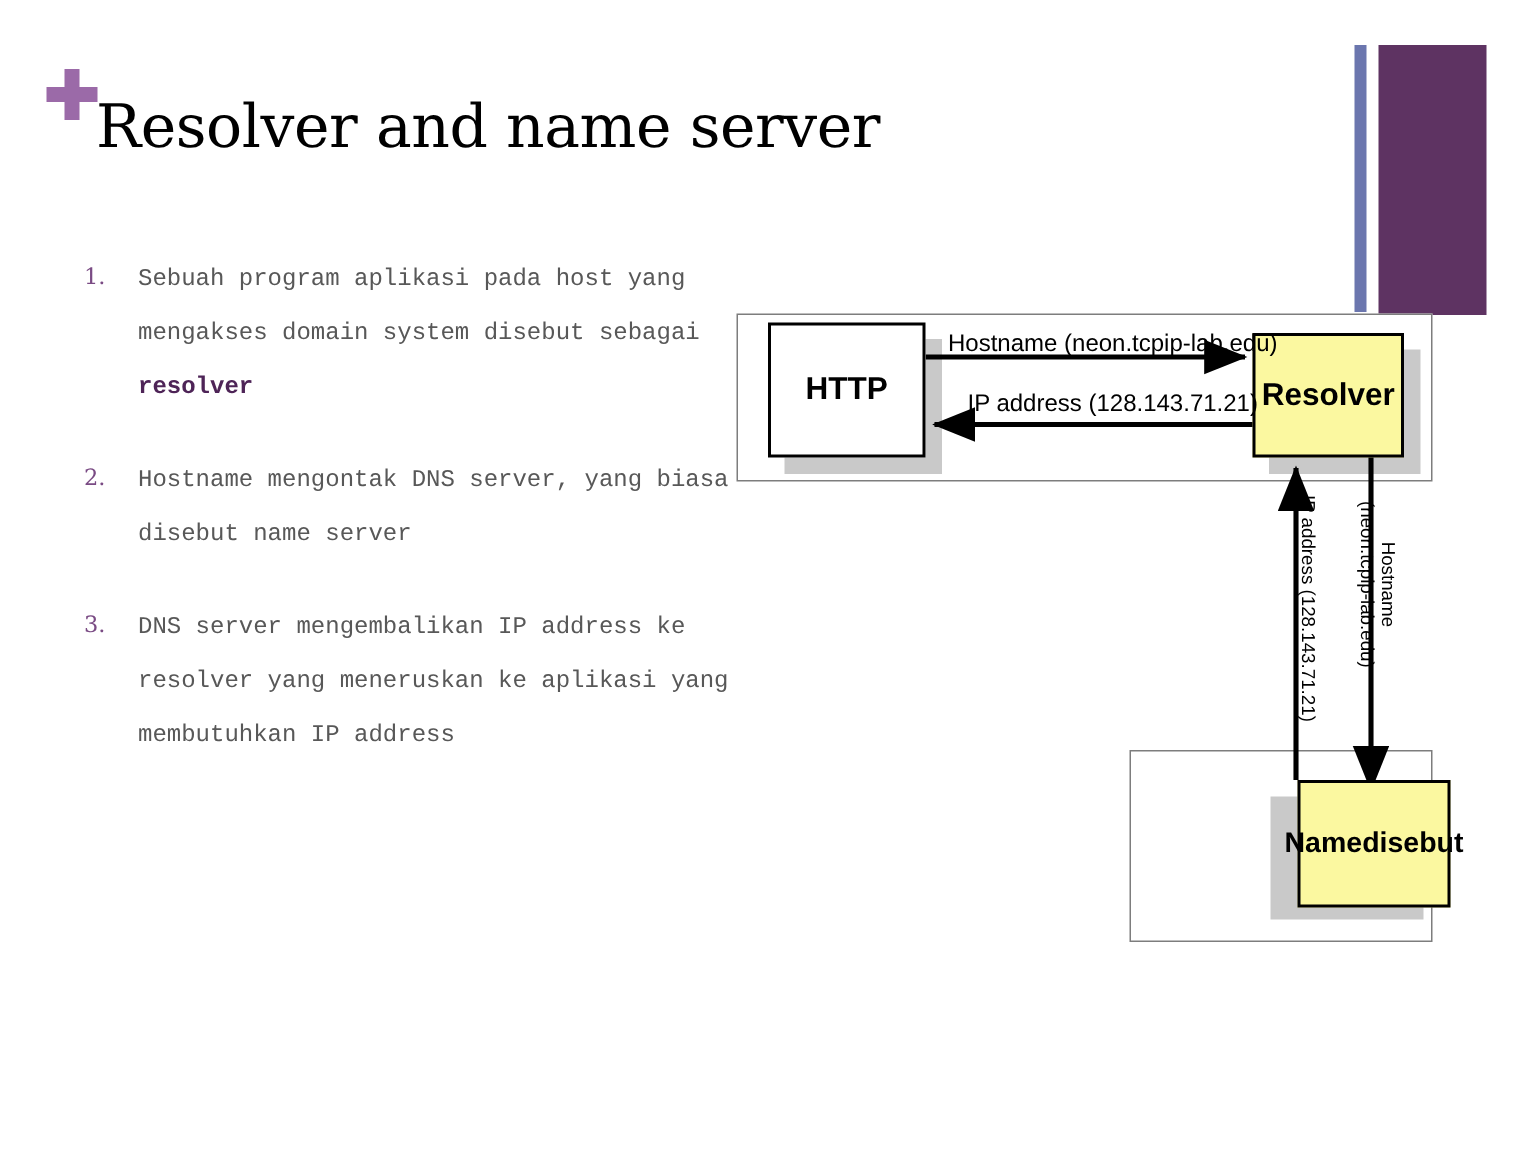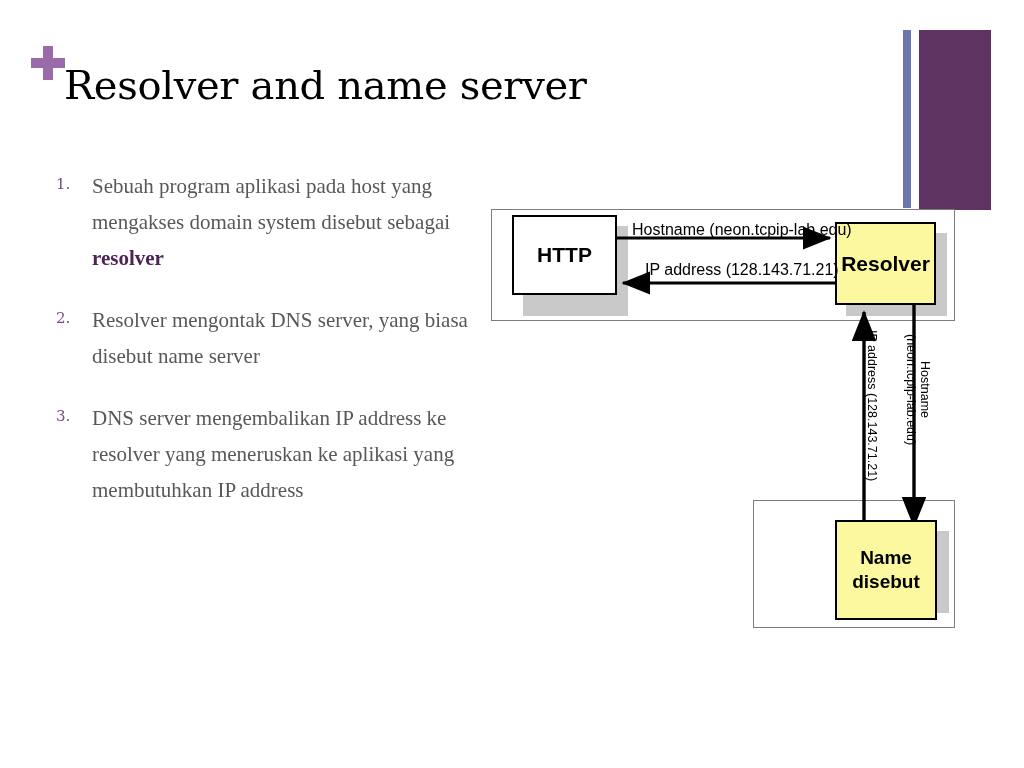--- a/index.html
+++ b/index.html
@@ -82,22 +82,22 @@
   }
   .bullet-num {
     width: 36px;
     flex: 0 0 36px;
     font-family: "DejaVu Serif", serif;
     font-size: 15px;
     color: #7a4b84;
     padding-top: 7px;
   }
   .bullet-text {
-    font-family: Liberation Serif, serif;
-    font-size: 21px;
+    font-family: Liberation Mono, monospace;
+    font-size: 16px;
     line-height: 36px;
     color: #585858;
   }
   .bullet-text b {
     color: #4e2457;
     font-weight: 700;
   }
 
   
   #diagram {
@@ -130,28 +130,28 @@
     justify-content: center;
     text-align: center;
     font-family: "Liberation Sans", sans-serif;
     font-weight: 700;
     color: #000000;
   }
   .dg-box.white  { background: #ffffff; }
   .dg-box.yellow { background: #fbf8a0; }
 
   #box-http-shadow    { left: 523px; top: 226px; width: 105px; height: 90px; }
-  #box-http           { left: 512px; top: 215px; width: 105px; height: 80px; font-size: 21px; }
+  #box-http           { left: 512px; top: 215px; width: 105px; height: 90px; font-size: 21px; }
 
   #box-resolver-shadow{ left: 846px; top: 233px; width: 101px; height: 83px; }
   #box-resolver       { left: 835px; top: 222px; width: 101px; height: 83px; font-size: 21px; }
 
   #box-nameserver-shadow { left: 847px; top: 531px; width: 102px; height: 82px; }
-  #box-nameserver        { left: 835px; top: 520px; width: 102px; height: 100px;
-                           font-size: 19px; line-height: 24px; flex-direction: column; }
+  #box-nameserver        { left: 865px; top: 520px; width: 102px; height: 85px;
+                           font-size: 19px; line-height: 24px; flex-direction: row; }
 
   
   .dg-label {
     position: absolute;
     font-family: "Liberation Sans", sans-serif;
     font-size: 16px;
     color: #000000;
     white-space: nowrap;
   }
   #label-hostname-h  { left: 632px; top: 221px; }
@@ -187,21 +187,21 @@
 
 <div id="bullet-list">
 
   <div class="bullet-item">
     <div class="bullet-num">1.</div>
     <div class="bullet-text"><span>Sebuah program aplikasi pada host yang mengakses domain system disebut sebagai </span><b>resolver</b></div>
   </div>
 
   <div class="bullet-item">
     <div class="bullet-num">2.</div>
-    <div class="bullet-text"><span>Resolver mengontak DNS server, yang biasa disebut name server</span></div>
+    <div class="bullet-text"><span>Hostname mengontak DNS server, yang biasa disebut name server</span></div>
   </div>
 
   <div class="bullet-item">
     <div class="bullet-num">3.</div>
     <div class="bullet-text"><span>DNS server mengembalikan IP address ke resolver yang meneruskan ke aplikasi yang membutuhkan IP address</span></div>
   </div>
 
 </div>
 
 <div id="diagram">

